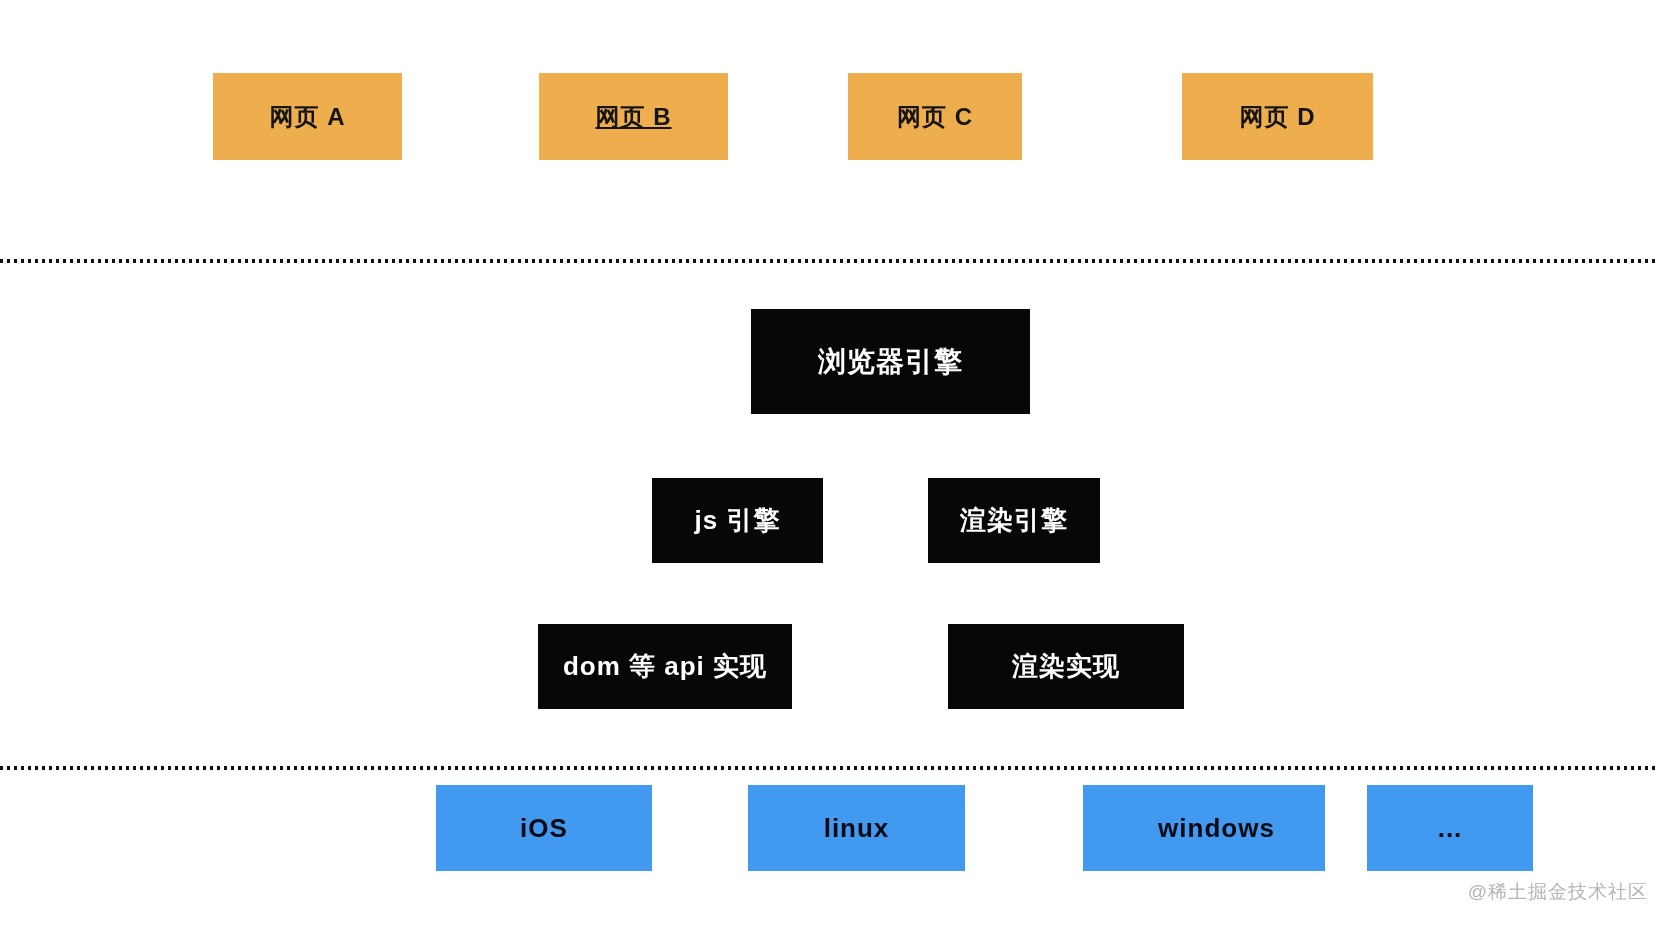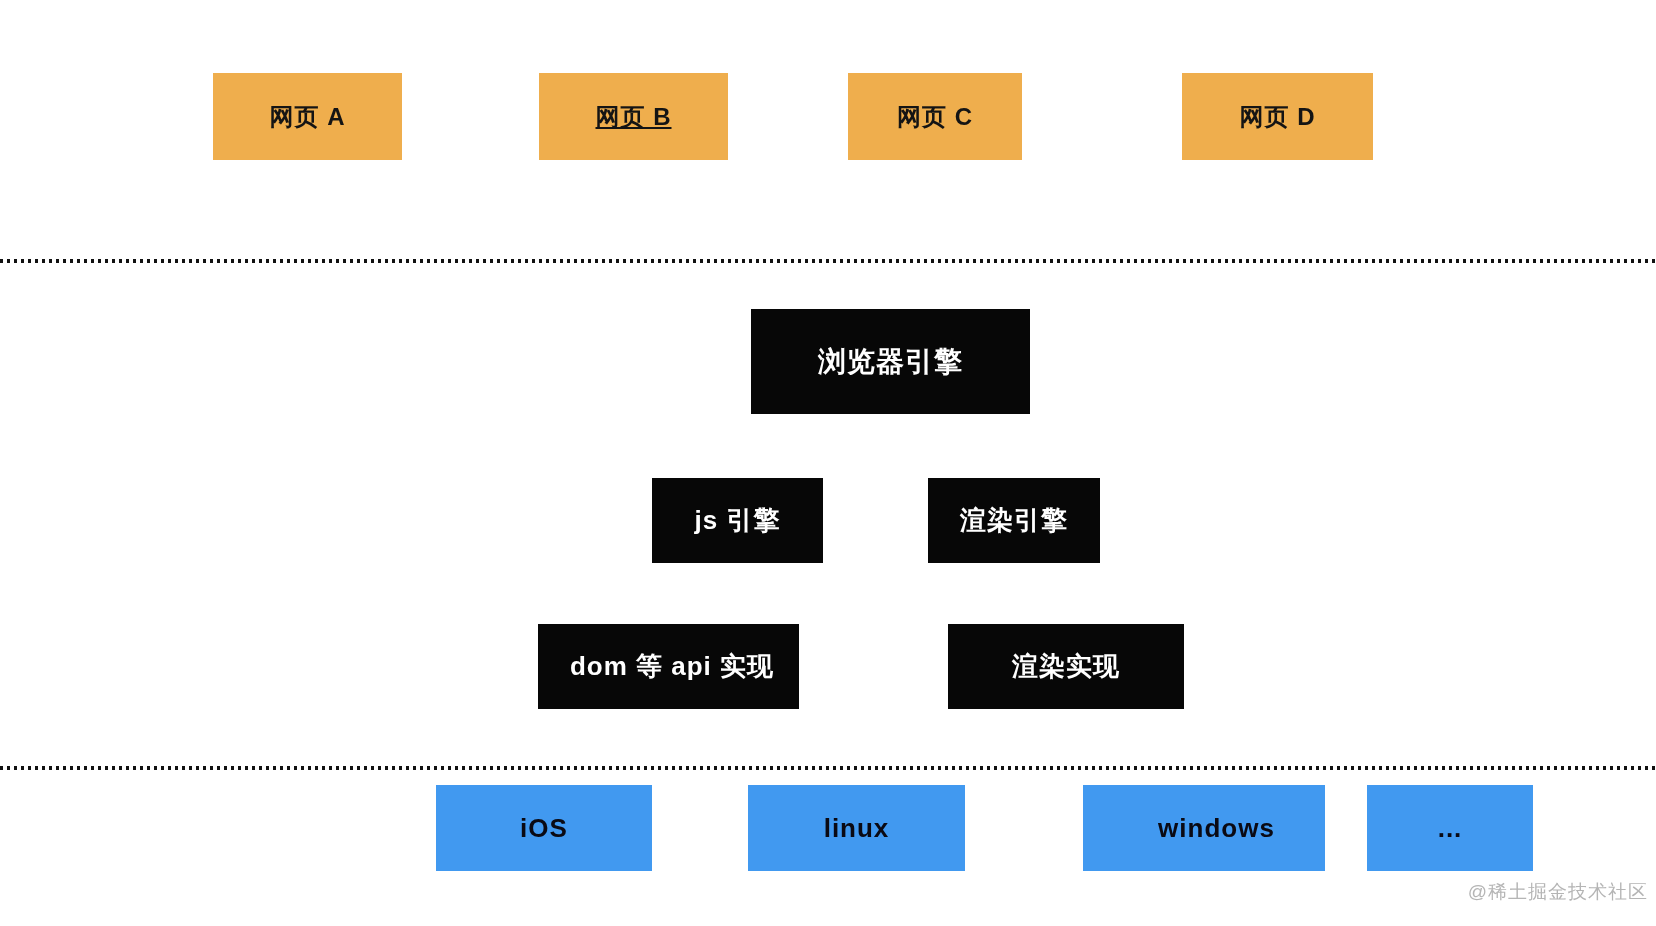--- a/index.html
+++ b/index.html
@@ -31,21 +31,21 @@
   .wp-b { left: 539px;  width: 189px; text-decoration: underline; }
   .wp-c { left: 848px;  width: 174px; }
   .wp-d { left: 1182px; width: 191px; }
 
   
   .browser-engine { left: 742px; top: 309px; width: 279px; height: 105px; font-size: 28px; margin-left: 9px; }
   .eng            { top: 478px; height: 85px; font-size: 26px; }
   .eng-js         { left: 652px; width: 171px; }
   .eng-render     { left: 928px; width: 172px; }
   .impl           { top: 624px; height: 85px; font-size: 26px; }
-  .impl-dom       { left: 538px; width: 254px; padding-left: 7px; }
+  .impl-dom       { left: 538px; width: 254px; }
   .impl-render    { left: 948px; width: 236px; }
 
   
   .pf          { top: 785px; height: 86px; }
   .pf-android  { left: 167px;  width: 218px; }
   .pf-ios      { left: 436px;  width: 216px; }
   .pf-linux    { left: 748px;  width: 217px; }
   .pf-windows  { left: 1083px; width: 217px; padding-left: 25px; }
   .pf-more     { left: 1367px; width: 166px; }
 

